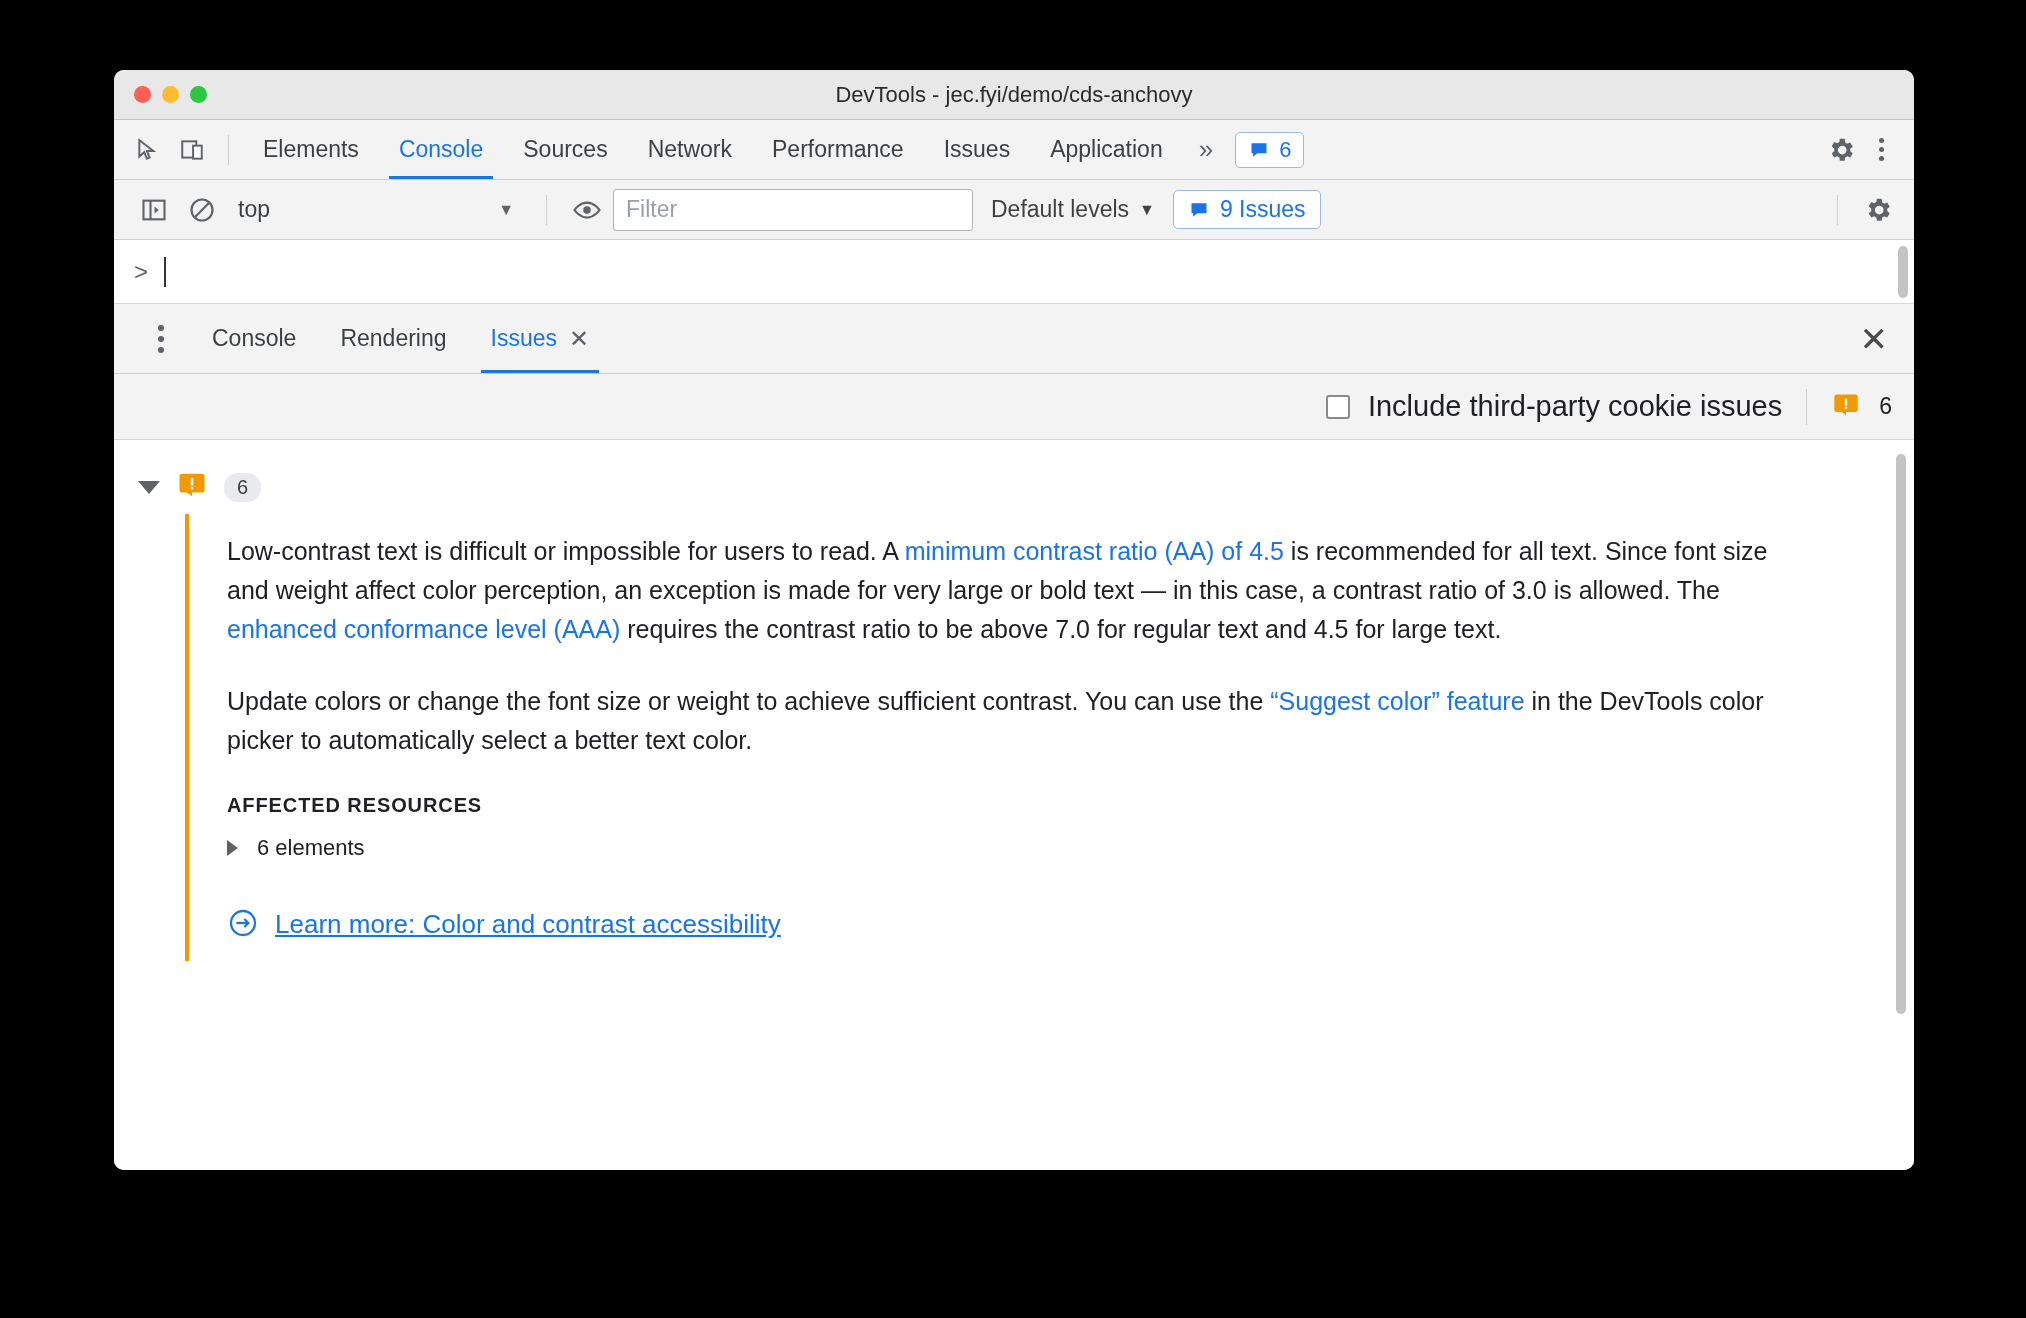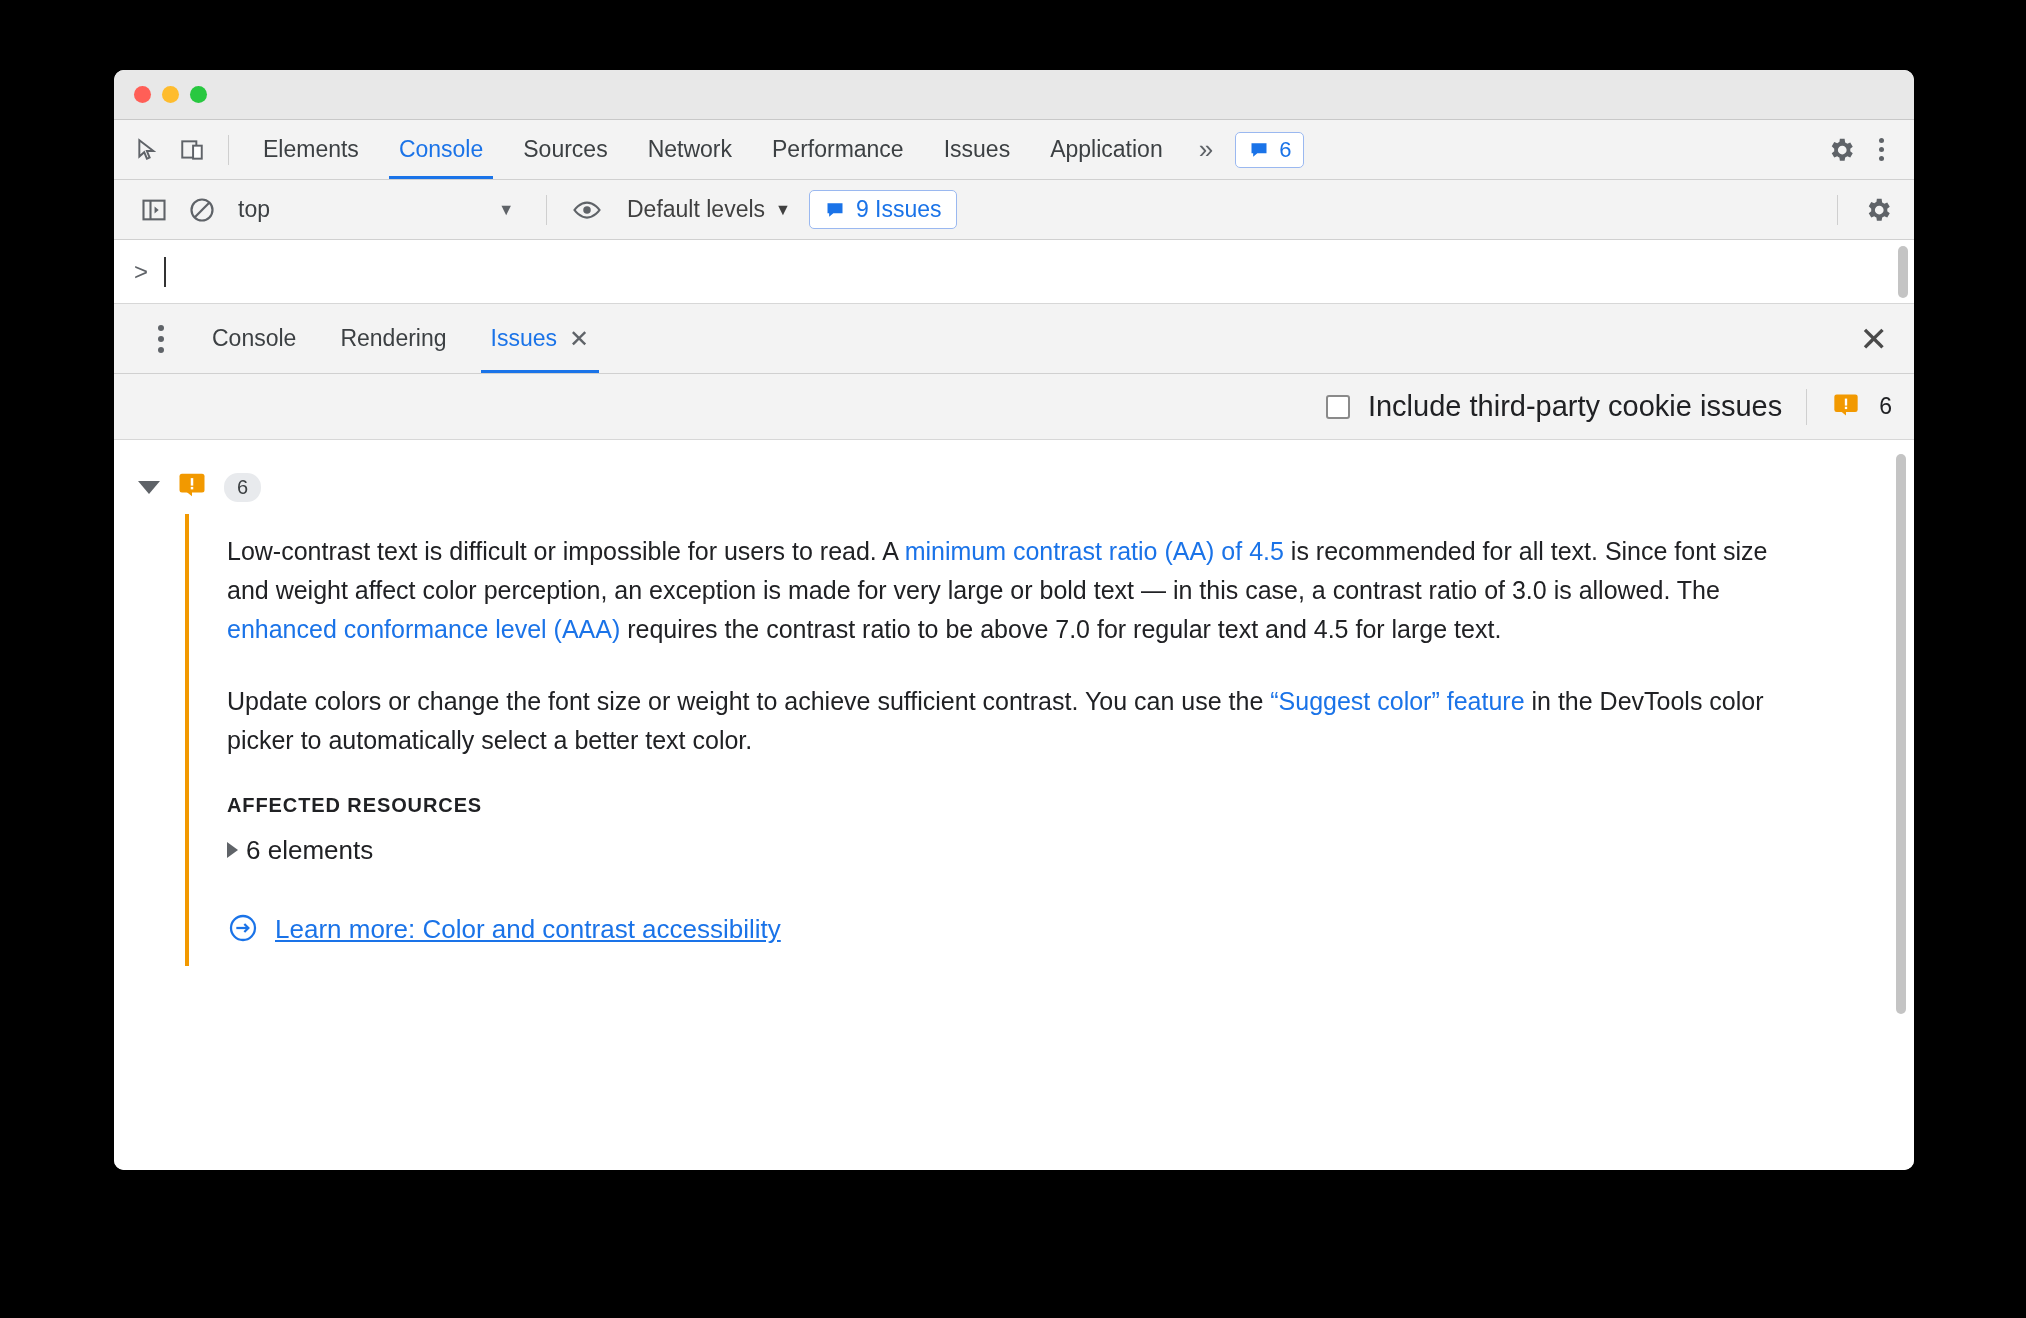--- a/index.html
+++ b/index.html
@@ -293,22 +293,22 @@
   }
   .lnk { color: #1a73e8; }
   .affected {
     font-size: 20px;
     letter-spacing: 0.9px;
     color: #202124;
     font-weight: bold;
     margin-bottom: 18px;
   }
   .elements-row {
-    display: flex; align-items: center; gap: 8px;
-    font-size: 26px;
+    display: flex; align-items: center; gap: 19px;
+    font-size: 22px;
     color: #202124;
     margin-bottom: 46px;
     text-align: center;
   }
   .tri-right {
     width: 0; height: 0;
     border-top: 8px solid transparent;
     border-bottom: 8px solid transparent;
     border-left: 11px solid #5f6368;
   }
@@ -333,20 +333,21 @@
 
 <div id="root">
   <div class="window">
 
     <div class="titlebar">
       <div class="traffic">
         <span class="dot red"></span>
         <span class="dot yellow"></span>
         <span class="dot green"></span>
       </div>
+      <div class="title-text">DevTools - jec.fyi/demo/cds-anchovy</div>
     </div>
 
     <div class="dt-toolbar">
       <div class="icon-btn">
         <svg width="26" height="26" viewBox="0 0 24 24" fill="none" stroke="#5f6368" stroke-width="1.8">
           <path d="M4 3 L4 18 L8.5 14 L11 20 L13.5 19 L11 13 L17 13 Z" fill="none"></path>
         </svg>
       </div>
       <div class="icon-btn">
         <svg width="26" height="26" viewBox="0 0 24 24" fill="none" stroke="#5f6368" stroke-width="1.8">
@@ -402,20 +403,21 @@
         <span>top</span>
         <span class="caret">▼</span>
       </div>
       <div class="vsep"></div>
       <div class="icon-btn">
         <svg width="30" height="30" viewBox="0 0 24 24" fill="none" stroke="#5f6368" stroke-width="1.8">
           <path d="M2 12s4-6 10-6 10 6 10 6-4 6-10 6-10-6-10-6z"></path>
           <circle cx="12" cy="12" r="3" fill="#5f6368" stroke="none"></circle>
         </svg>
       </div>
+      <div class="filter-input">Filter</div>
       <div class="levels">
         <span>Default levels</span>
         <span class="caret">▼</span>
       </div>
       <div class="issues-box">
         <svg width="22" height="20" viewBox="0 0 24 24" fill="#1a73e8">
           <path d="M3 4 h18 v12 h-11 l-5 4 v-4 h-2 z"></path>
         </svg>
         <span>9 Issues</span>
       </div>

